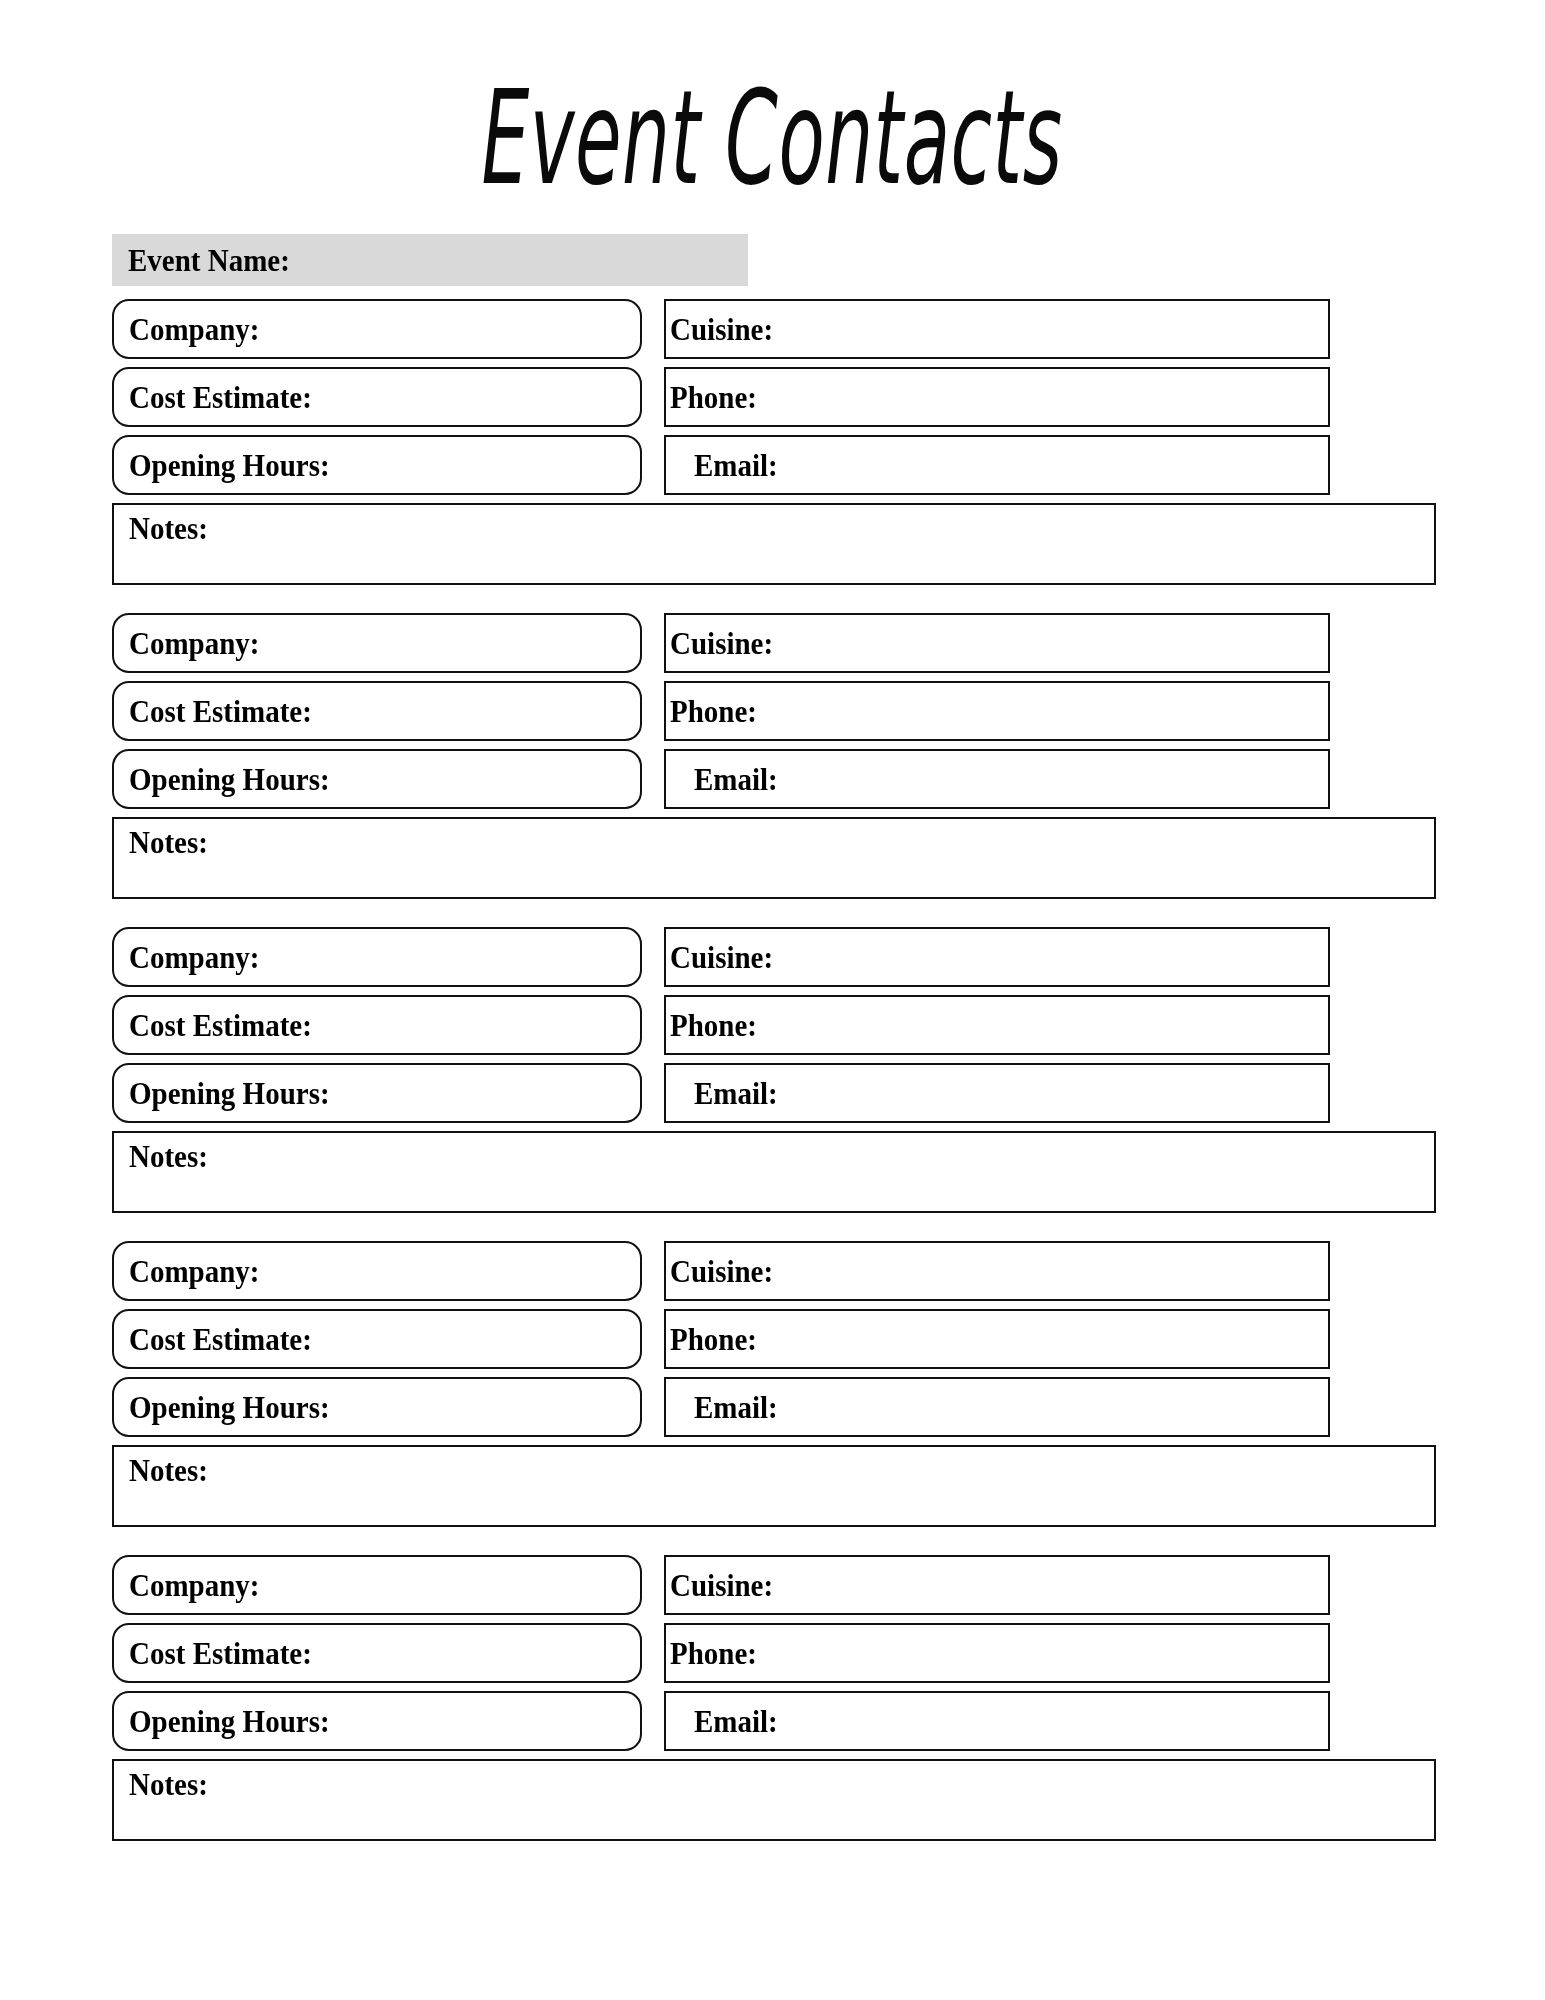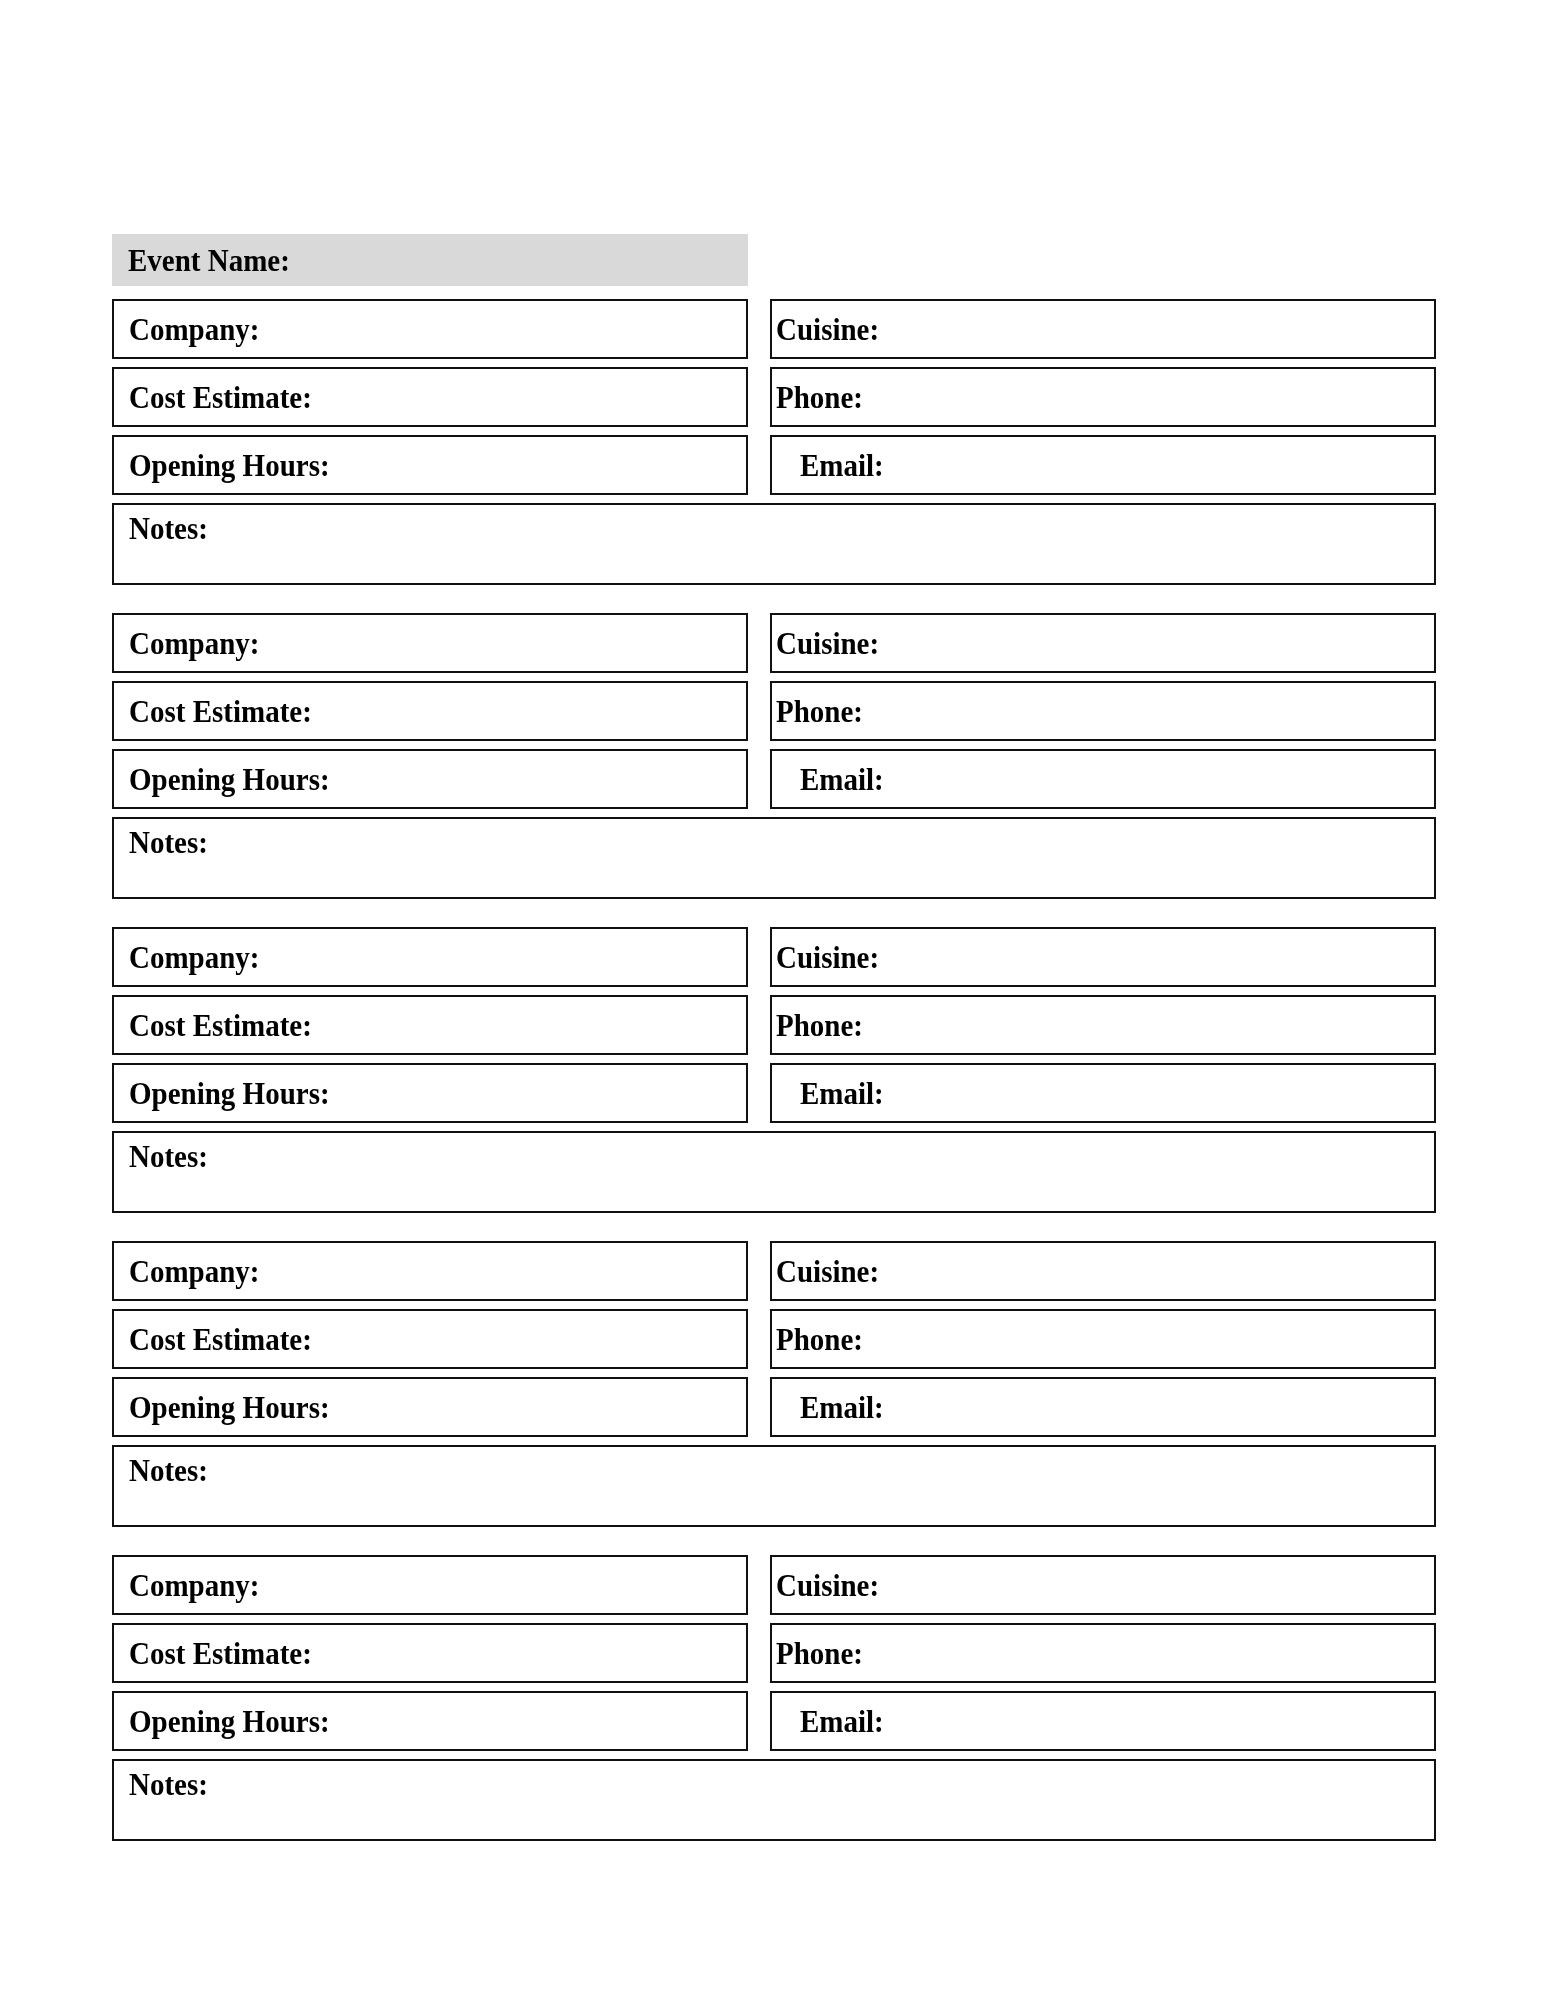--- a/index.html
+++ b/index.html
@@ -80,21 +80,21 @@
   .field-row:last-child { margin-bottom: 0; }
 
   .cell {
     border: 2px solid #111111;
     background: #ffffff;
     box-sizing: border-box;
     height: 60px;
     display: flex;
     align-items: center;
   }
-  .cell.left  { width: 636px; margin-right: 22px; padding-left: 15px; }
+  .cell.left  { width: 530px; margin-right: 22px; padding-left: 15px; border-radius: 17px; }
   .cell.right { width: 666px; padding-left: 4px; }
   .cell.right.indent { padding-left: 28px; }
 
   .cell.notes {
     width: 1324px;
     height: 82px;
     align-items: flex-start;
     padding-left: 15px;
     padding-top: 9px;
   }
@@ -109,20 +109,23 @@
     transform: scaleY(1.12);
     transform-origin: left center;
   }
   .cell-head .label { font-size: 29px; }
 </style>
 </head>
 <body>
 
 <div class="page">
 
+  <div class="title-wrap">
+    <span class="doc-title">Event Contacts</span>
+  </div>
 
   <div class="sheet">
 
     <div class="row header-row">
       <div class="cell-head left">
         <span class="label">Event Name:</span>
       </div>
     </div>
 
     <div class="block">

